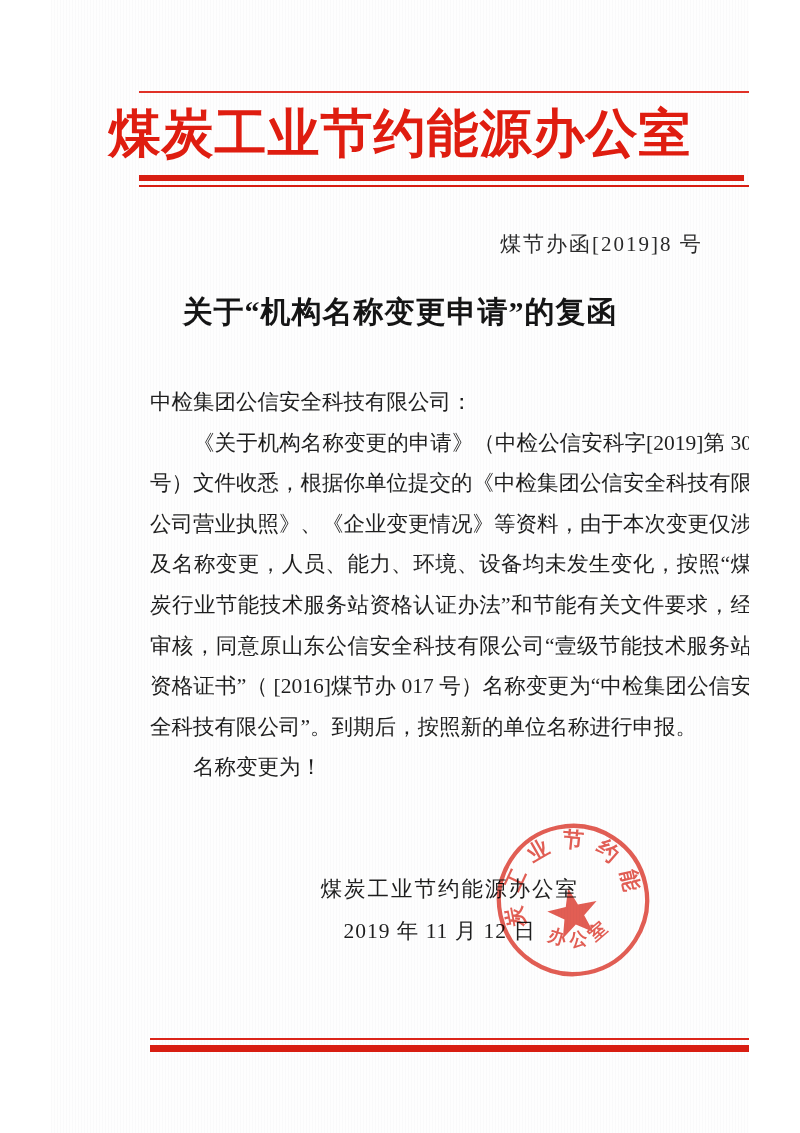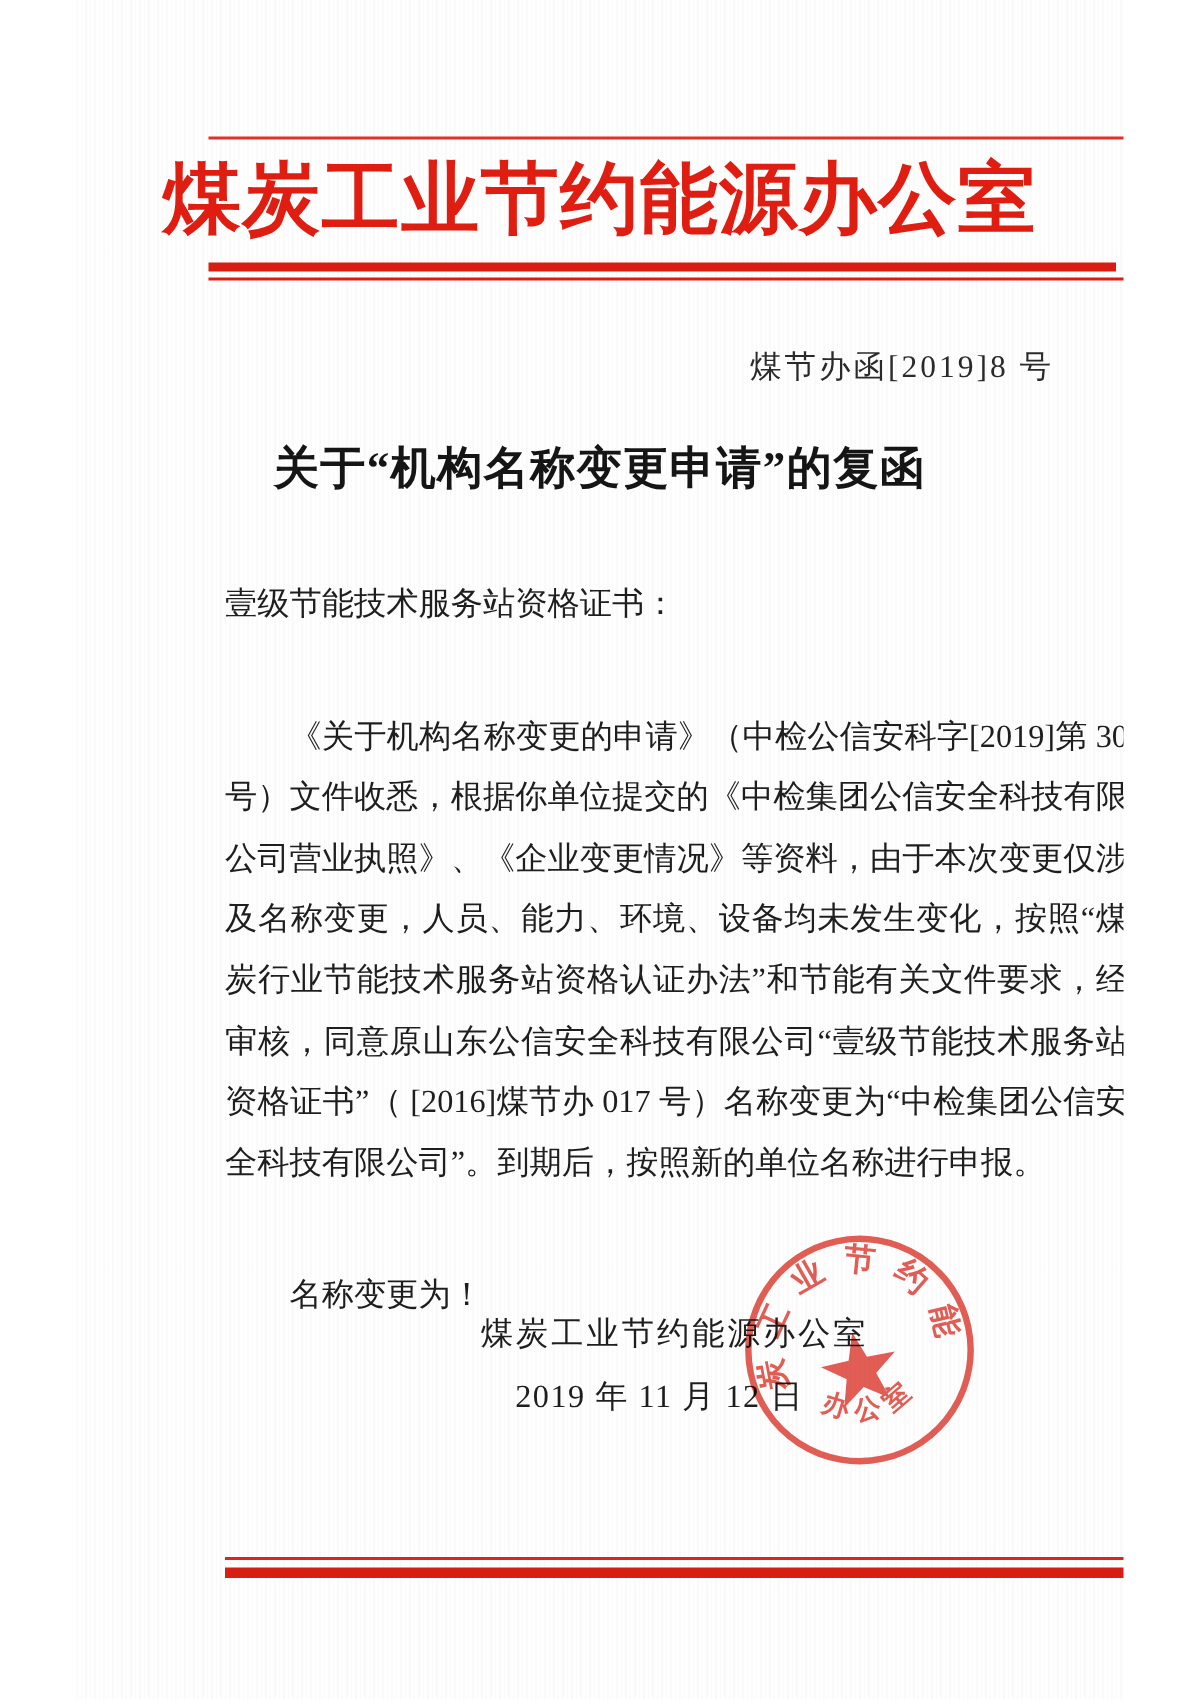--- a/index.html
+++ b/index.html
@@ -37,21 +37,21 @@
     text-align:center;font-size:30px;font-weight:bold;
     letter-spacing:1px;color:#151515;white-space:nowrap;font-family:Liberation Serif, serif;
   }
   .body-text{
     position:absolute;top:382px;left:99px;width:602px;
     font-size:21.5px;line-height:40.6px;
     text-align:justify;text-justify:inter-character;
     color:#1e1e1e;
   }
   .body-text p{margin:0;}
-  .body-text .indent{text-indent:2em;margin-top:48px;}
+  .body-text .indent{text-indent:2em;}
   .sig-line{
     position:absolute;font-size:21.5px;color:#1e1e1e;
     letter-spacing:2px;white-space:nowrap;z-index:1;
   }
   .sig-org{top:874px;right:170px;}
   .sig-date{top:916px;right:213px;letter-spacing:1px;}
   
   .rule-foot-thin{top:1038px;left:99px;width:606px;height:2px;background:#dc251a;}
   .rule-foot-thick{top:1045px;left:99px;width:606px;height:7px;}
   
@@ -74,21 +74,21 @@
   <div class="masthead">煤炭工业节约能源办公室</div>
 
   <div class="rule rule-thick"></div>
   <div class="rule rule-thin"></div>
 
   <div class="doc-number">煤节办函[2019]8 号</div>
 
   <div class="letter-title">关于“机构名称变更申请”的复函</div>
 
   <div class="body-text">
-    <p>壹级节能技术服务站资格证书：</p>
+    <p>中检集团公信安全科技有限公司：</p>
     <p class="indent">《关于机构名称变更的申请》（中检公信安科字[2019]第 30 号）文件收悉，根据你单位提交的《中检集团公信安全科技有限公司营业执照》、《企业变更情况》等资料，由于本次变更仅涉及名称变更，人员、能力、环境、设备均未发生变化，按照“煤炭行业节能技术服务站资格认证办法”和节能有关文件要求，经审核，同意原山东公信安全科技有限公司“壹级节能技术服务站资格证书”（ [2016]煤节办 017 号）名称变更为“中检集团公信安全科技有限公司”。到期后，按照新的单位名称进行申报。</p>
     <p class="indent">名称变更为！</p>
   </div>
 
   <div class="sig-line sig-org">煤炭工业节约能源办公室</div>
   <div class="sig-line sig-date">2019 年 11 月 12 日</div>
 
   <svg class="stamp" viewBox="0 0 200 200" xmlns="http://www.w3.org/2000/svg">
     <defs>
       <path id="seal-arc-top" d="M 38,128 A 68,68 0 1 1 162,128" fill="none"></path>

